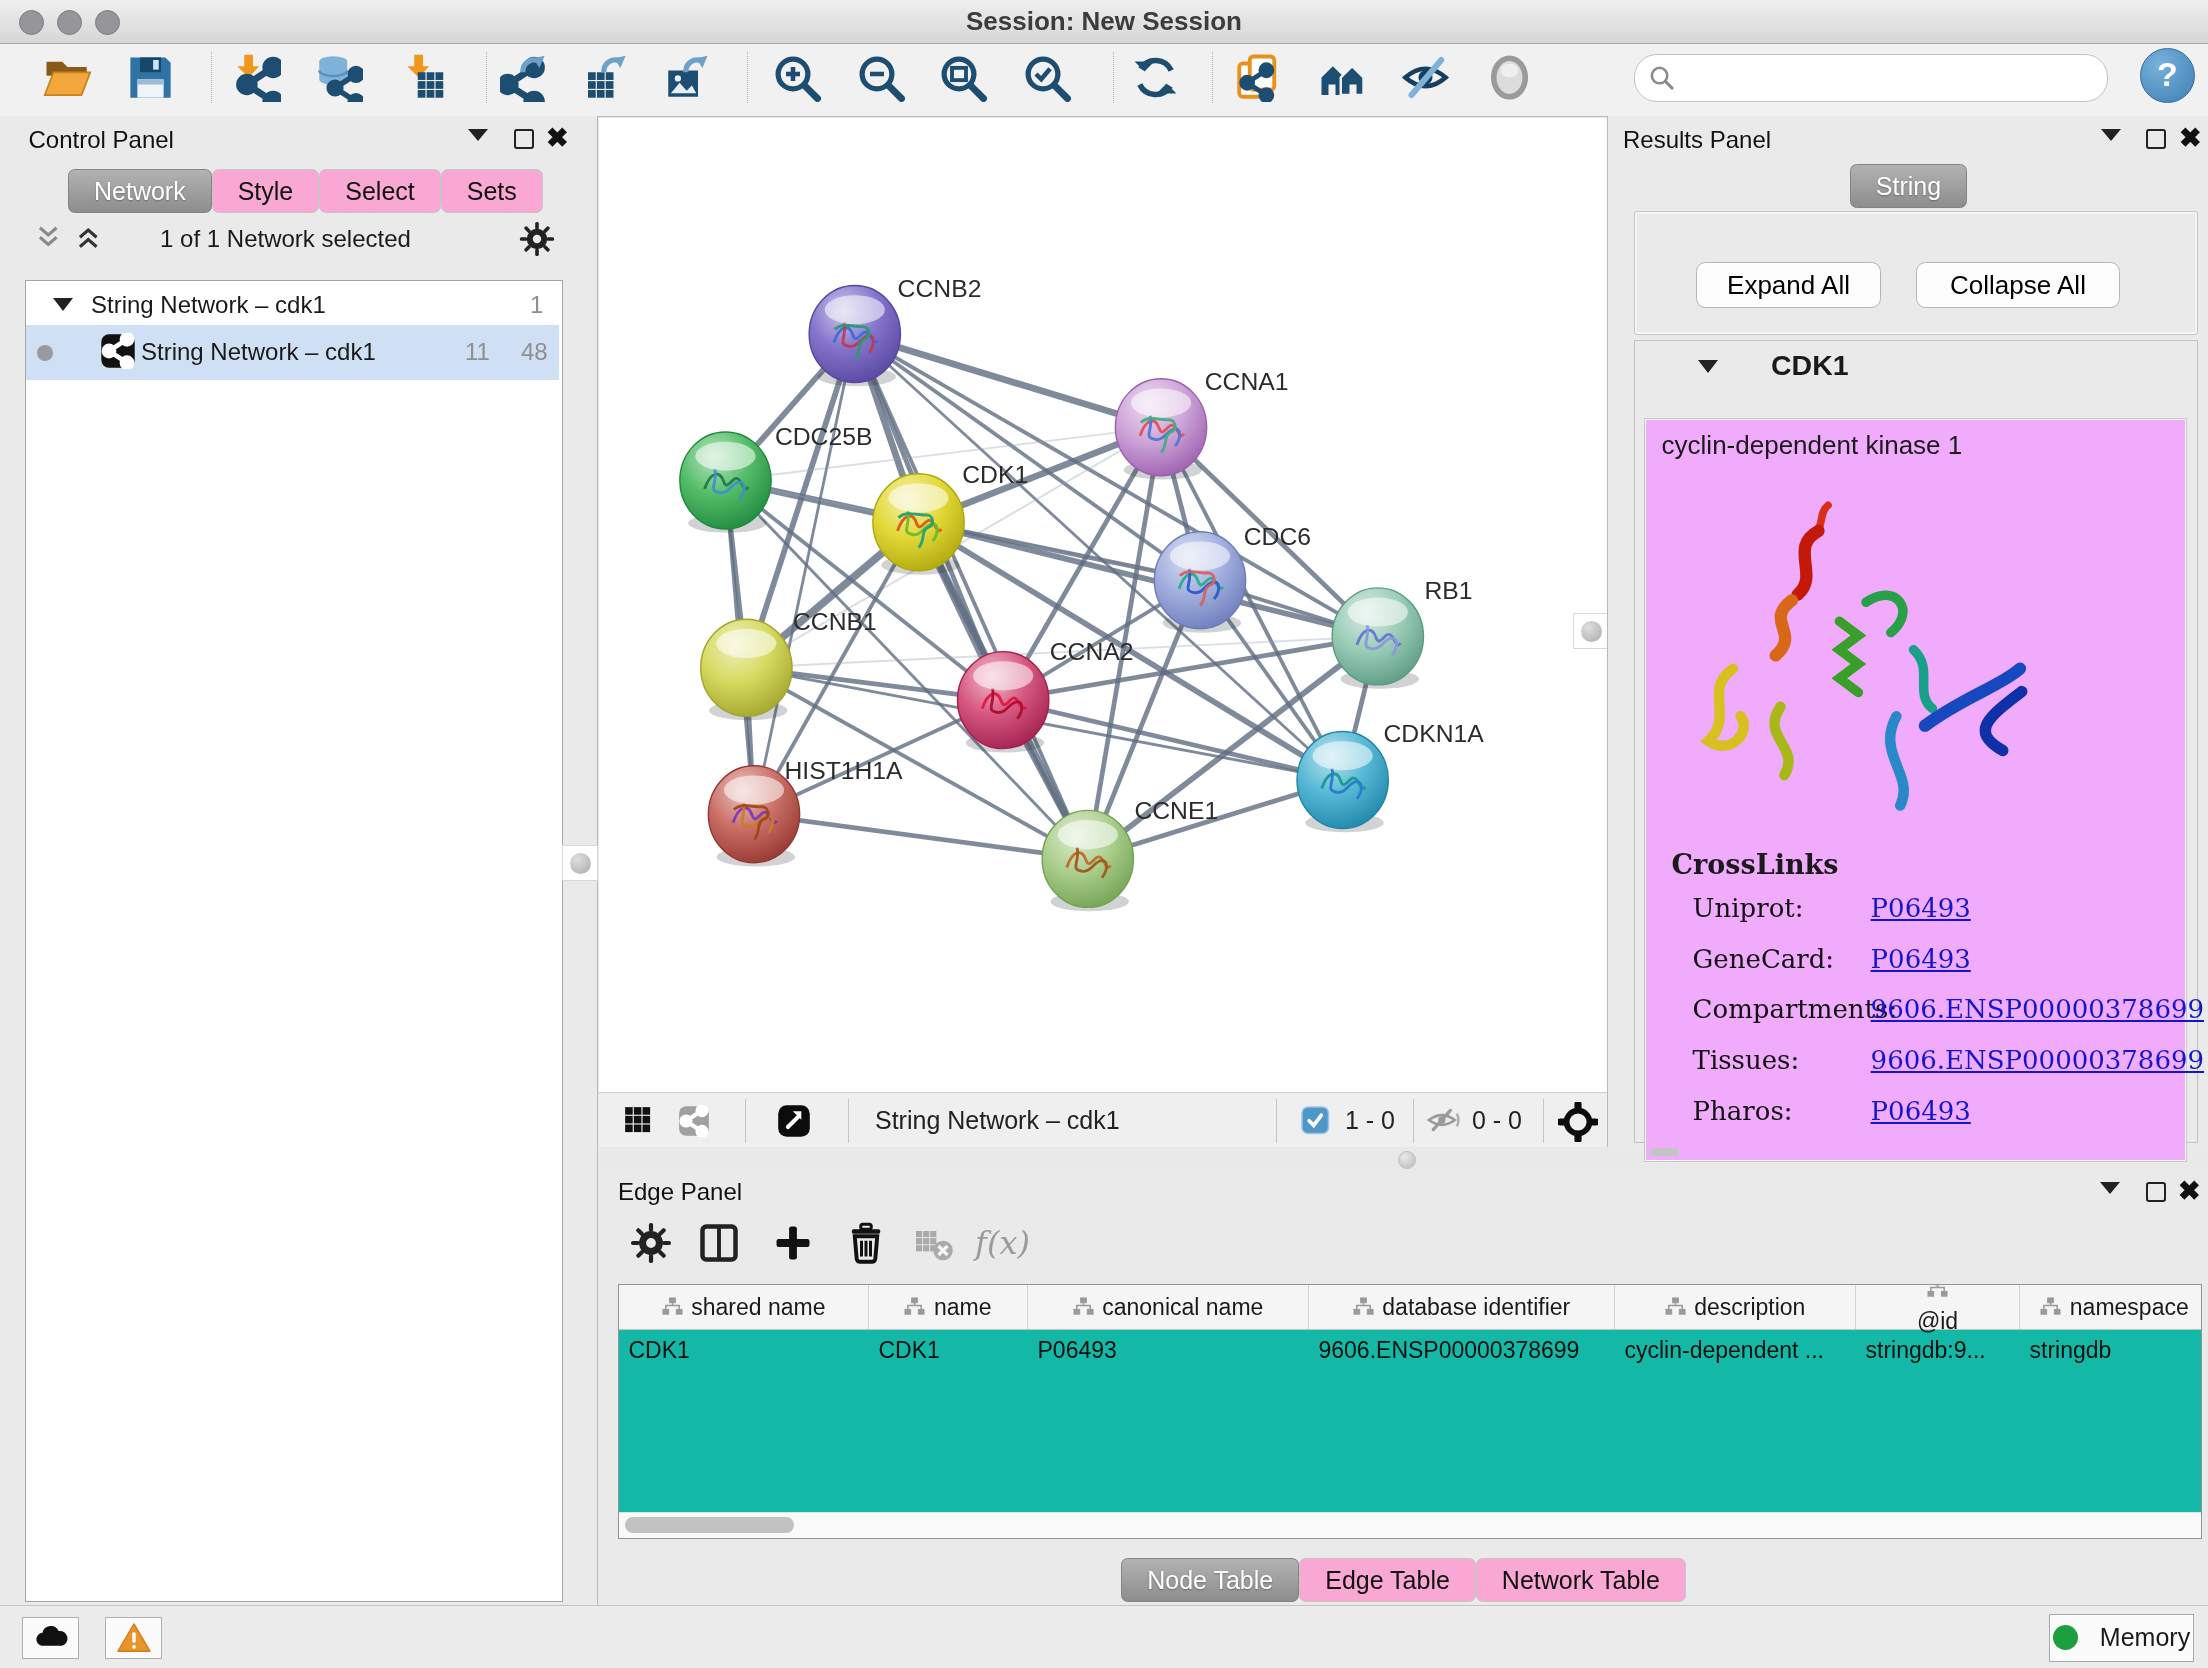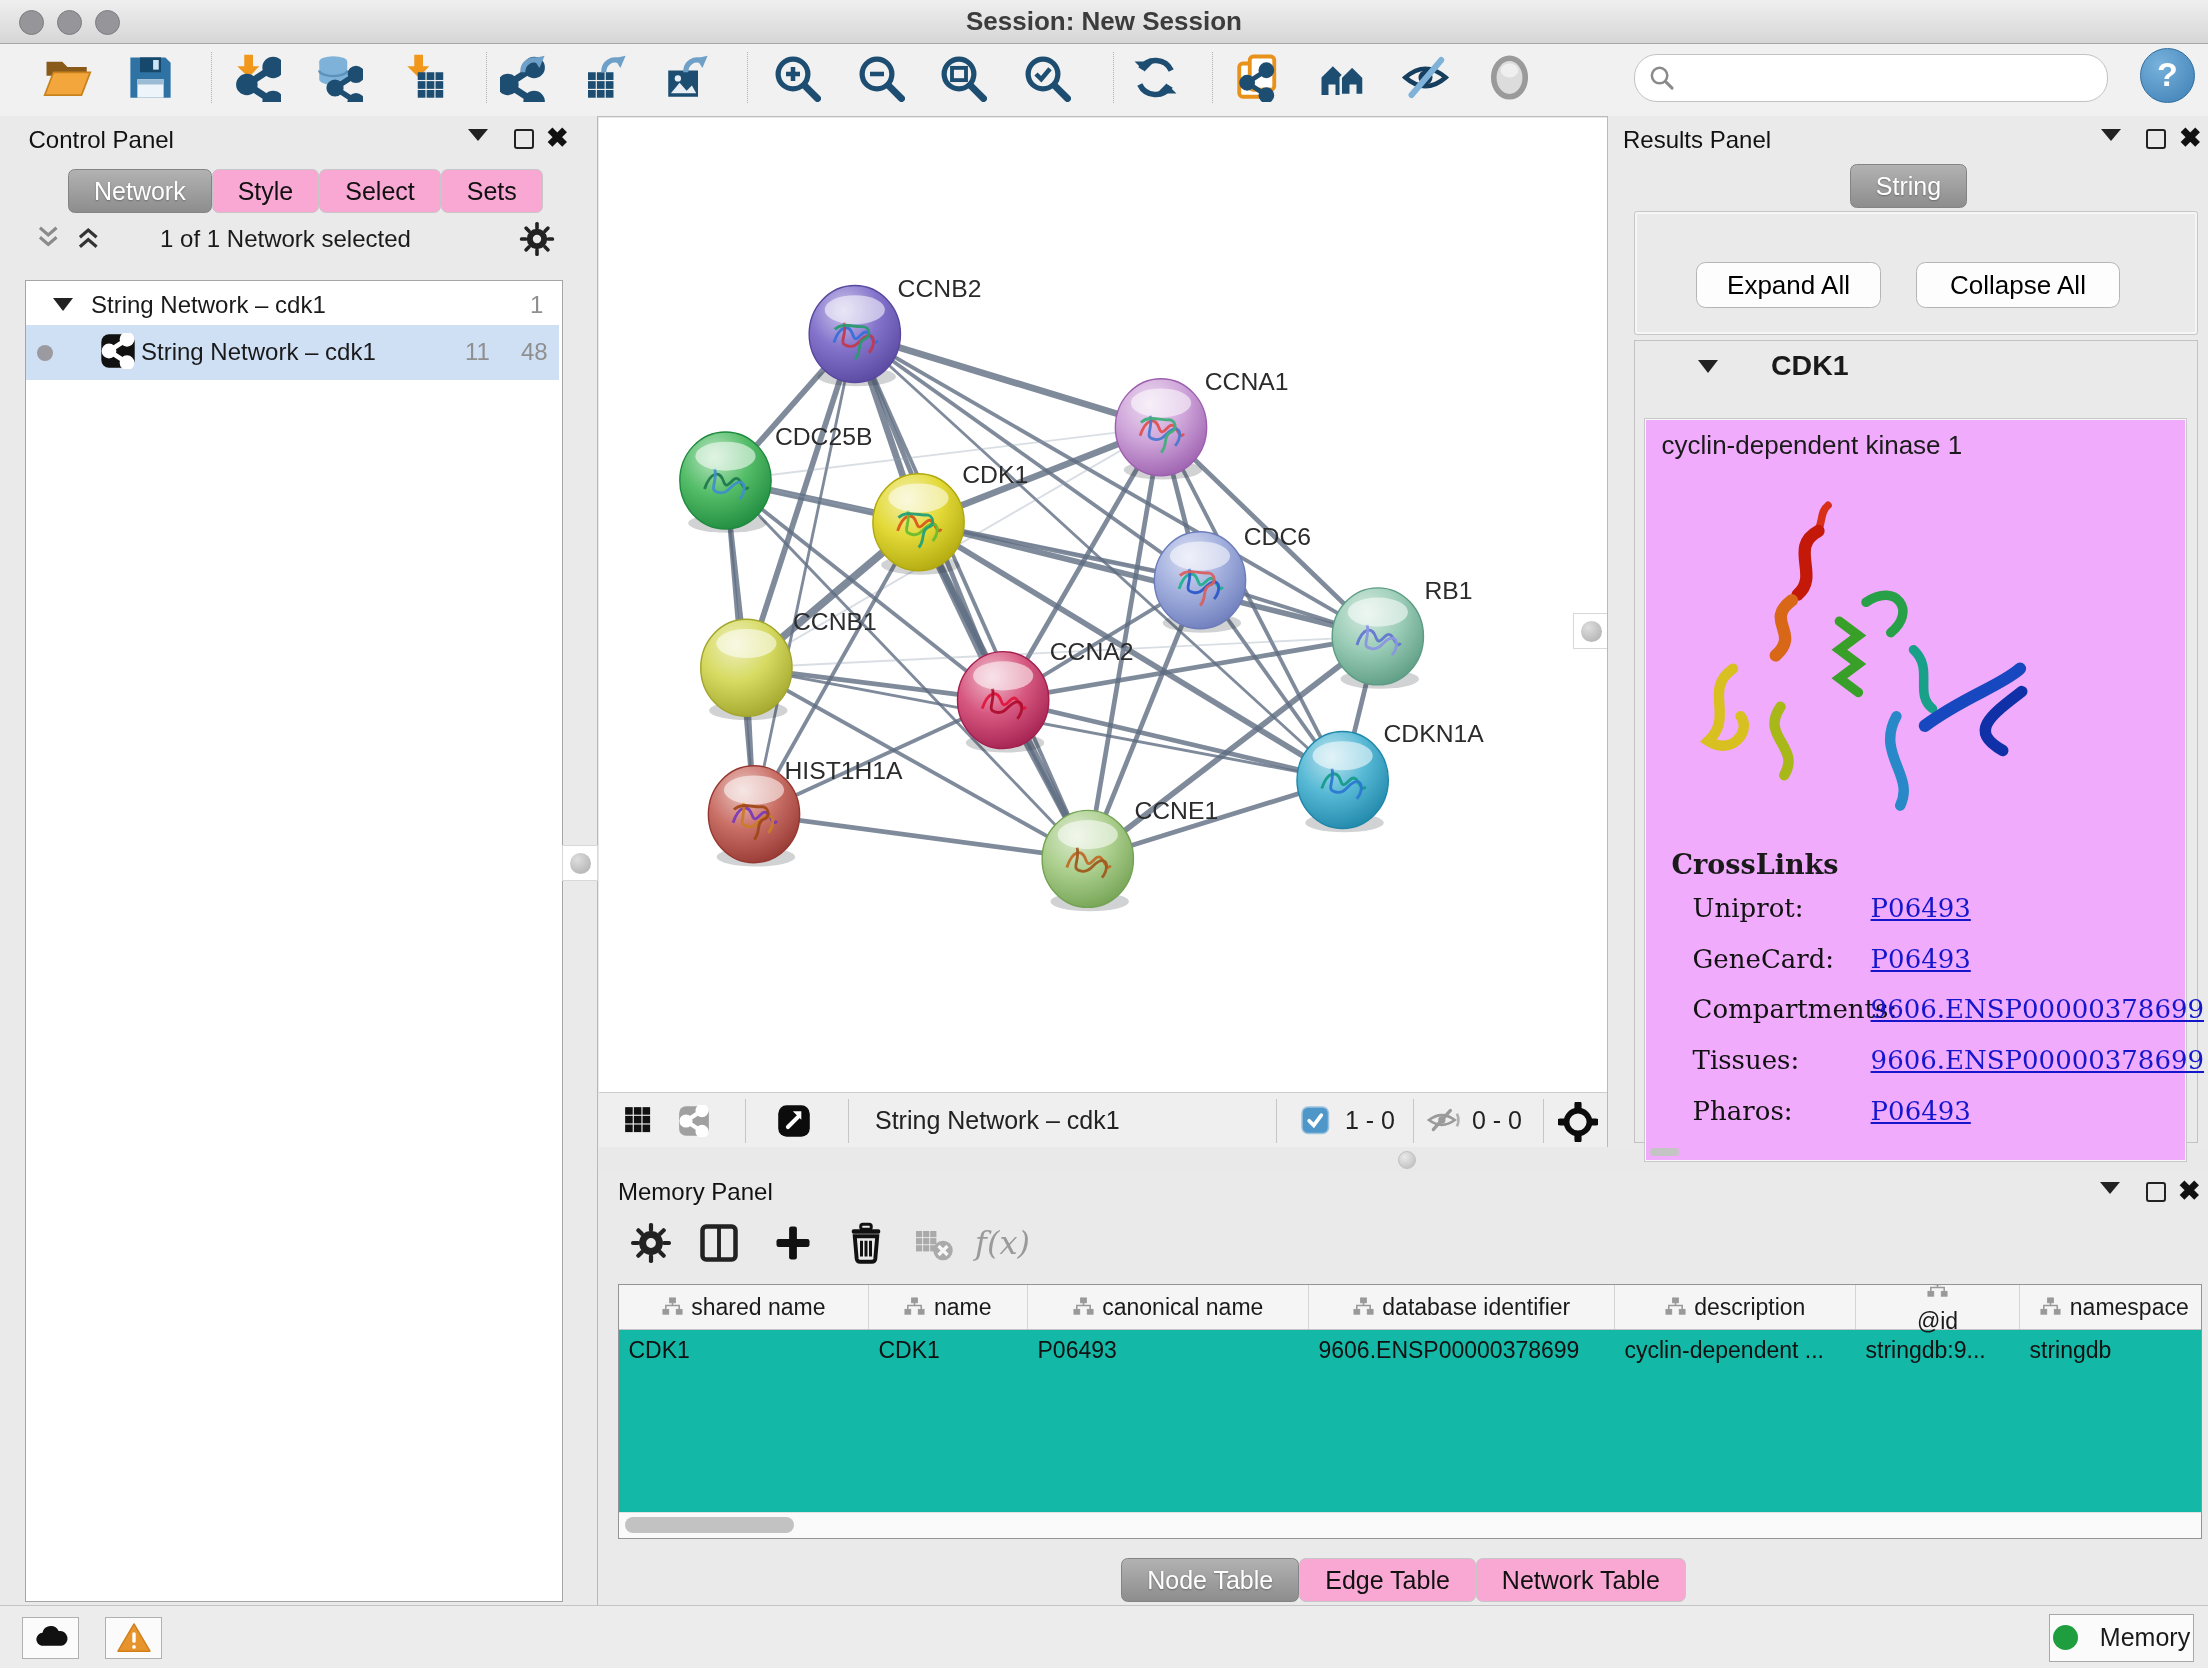--- a/index.html
+++ b/index.html
@@ -735,21 +735,21 @@
               <span class="xl-label serif">Pharos:</span>
       <a class="xl-value serif">P06493</a>
             </div>
           </div>
         <span class="abs" style="left:5.7px;top:729px;width:28.5px;height:7.6px;background:#c4c4c4;border-radius:3.8px"></span>
       </div>
     </div>
   </div>
 
   <div class="table-panel">
-    <div class="panel-title abs" style="left:19px;top:5.7px">Memory Panel</div>
+    <div class="panel-title abs" style="left:19px;top:5.7px">Edge Panel</div>
     <div class="ph-ctrl caret-down" style="left:1501px;top:9.5px"></div>
     <div class="ph-ctrl float-box" style="left:1547px;top:9.5px"></div>
     <div class="ph-ctrl close-x" style="left:1579px;top:9.5px">✖</div>
 
     <span class="tp-icon" style="left:27px">
         <svg width="36" height="36" viewBox="0 0 24 24">
           <g fill="#222">
             <path fill-rule="evenodd" d="M12 5.2 a6.8 6.8 0 1 0 0 13.6 a6.8 6.8 0 0 0 0-13.6 Z M12 9.2 a2.8 2.8 0 1 1 0 5.6 a2.8 2.8 0 0 1 0-5.6 Z"></path>
    <g>
               <rect x="10.8" y="0.6" width="2.4" height="5" rx="1" transform="rotate(0 12 12)"></rect>

